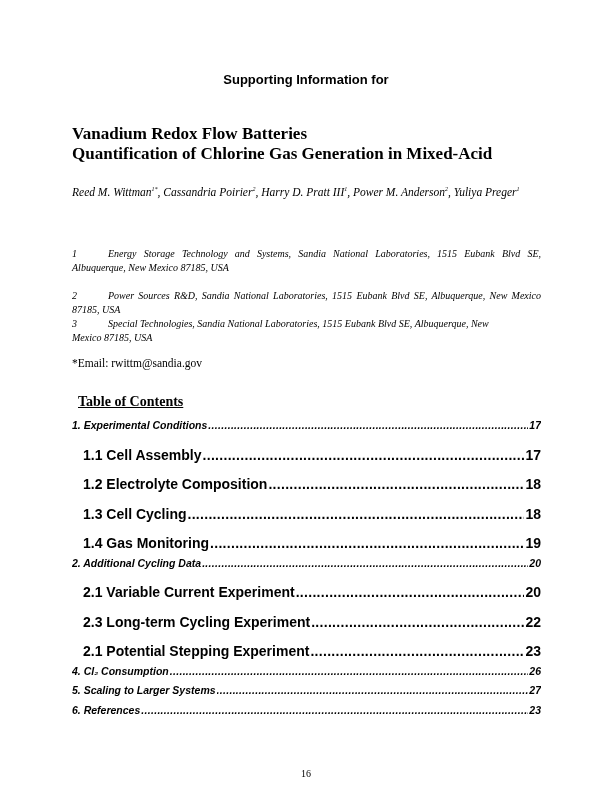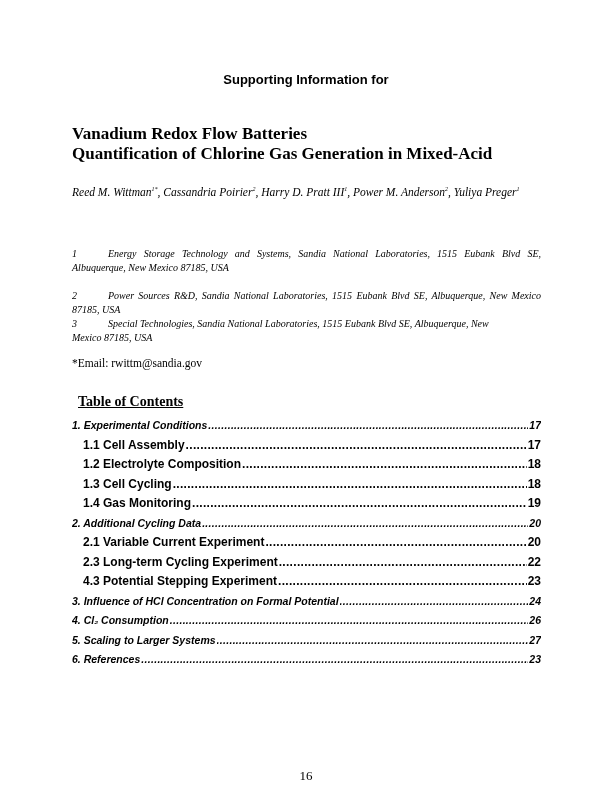--- a/index.html
+++ b/index.html
@@ -39,32 +39,32 @@
     text-decoration: underline;
     margin-left: 6px;
   }
 
   .toc { position: absolute; top: 416px; left: 72px; width: 469px; }
   .toc-row {
     display: flex; align-items: baseline; height: 19.5px; line-height: 19.5px;
     font-family: Liberation Sans, sans-serif; font-weight: bold; white-space: nowrap; overflow: hidden; justify-content: center;
   }
   .toc-row.level-1 { font-style: italic; font-size: 10.5px; }
-  .toc-row.level-2 { font-size: 12px; padding-left: 11px; }
+  .toc-row.level-2 { font-size: 14px; padding-left: 11px; margin-top: 10px; }
   .toc-row .label { flex: 0 0 auto; }
   .toc-row .leader { flex: 1 1 auto; overflow: hidden; margin: 0 1px; }
   .toc-row .leader::after {
     content: "................................................................................................................................................................................................................................";
     letter-spacing: 0.3px;
   }
   .toc-row .page { flex: 0 0 auto; }
 
   .page-number {
     position: absolute; top: 768px; left: 0; width: 612px; text-align: center;
-    font-family: "Liberation Serif", serif; font-size: 13px;
+    font-family: "Liberation Serif", serif; font-size: 10px;
   }
 </style>
 </head>
 <body>
 
 <div class="si-heading">Supporting Information for</div>
 
 <div class="title">
   <div>Vanadium Redox Flow Batteries</div>
   <div>Quantification of Chlorine Gas Generation in Mixed-Acid</div>
@@ -121,28 +121,23 @@
       <span class="label">2.1 Variable Current Experiment</span>
       <span class="leader"></span>
       <span class="page">20</span>
     </div>
     <div class="toc-row level-2">
       <span class="label">2.3 Long-term Cycling Experiment</span>
       <span class="leader"></span>
       <span class="page">22</span>
     </div>
     <div class="toc-row level-2">
-      <span class="label">4.3 Potential Stepping Experiment</span>
+      <span class="label">2.1 Potential Stepping Experiment</span>
       <span class="leader"></span>
       <span class="page">23</span>
-    </div>
-    <div class="toc-row level-1">
-      <span class="label">3. Influence of HCl Concentration on Formal Potential</span>
-      <span class="leader"></span>
-      <span class="page">24</span>
     </div>
     <div class="toc-row level-1">
       <span class="label">4. Cl₂ Consumption</span>
       <span class="leader"></span>
       <span class="page">26</span>
     </div>
     <div class="toc-row level-1">
       <span class="label">5. Scaling to Larger Systems</span>
       <span class="leader"></span>
       <span class="page">27</span>

